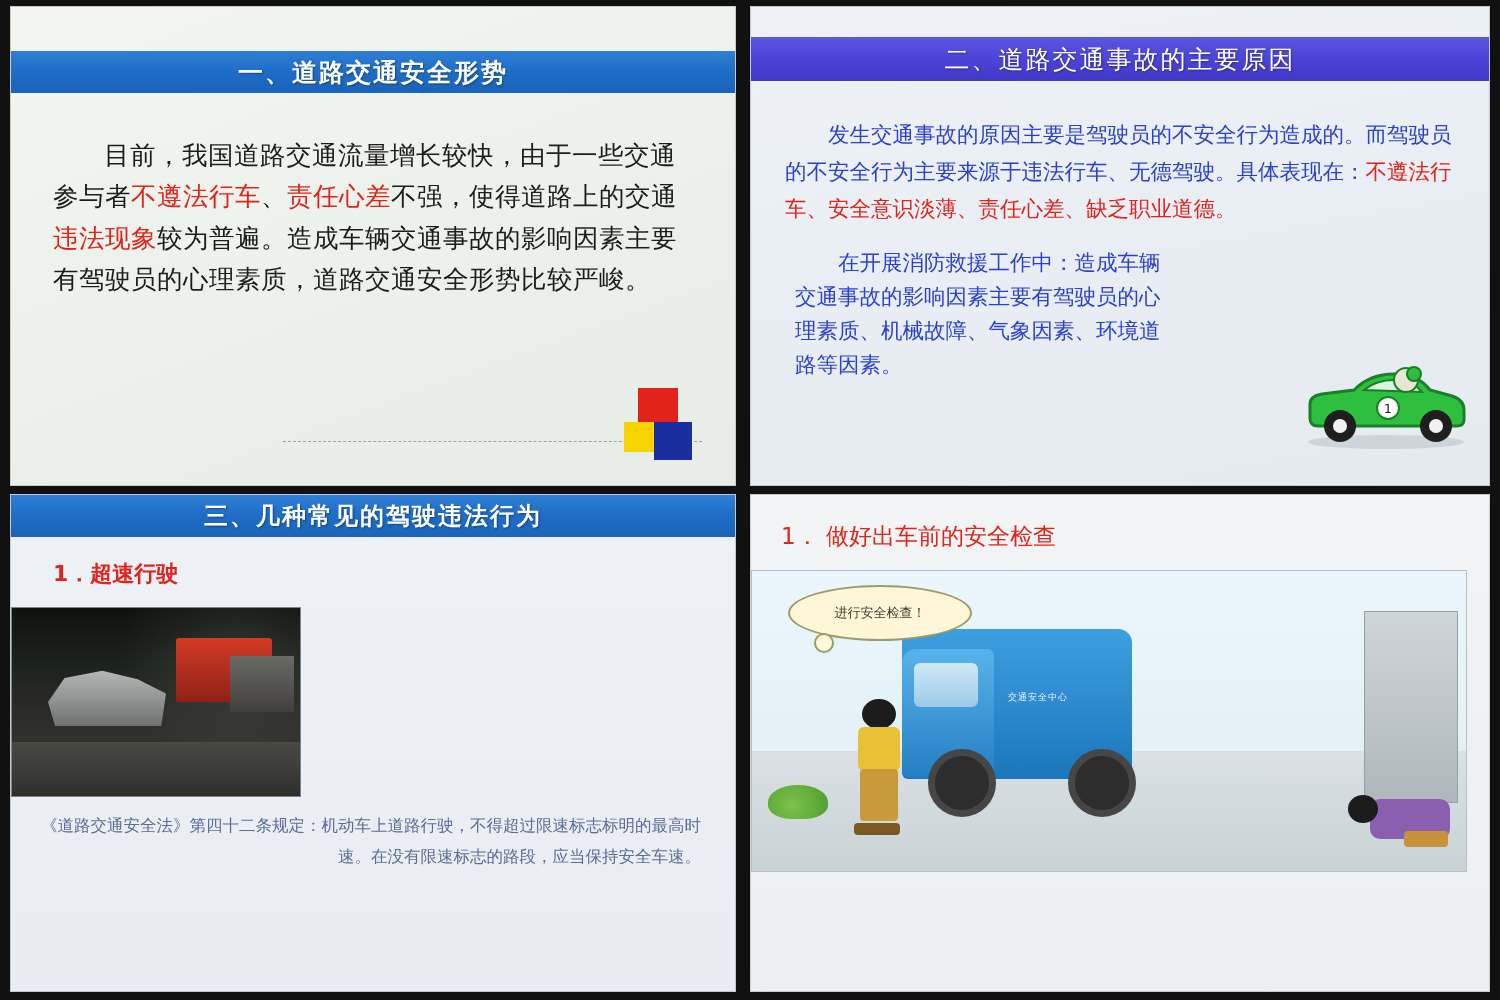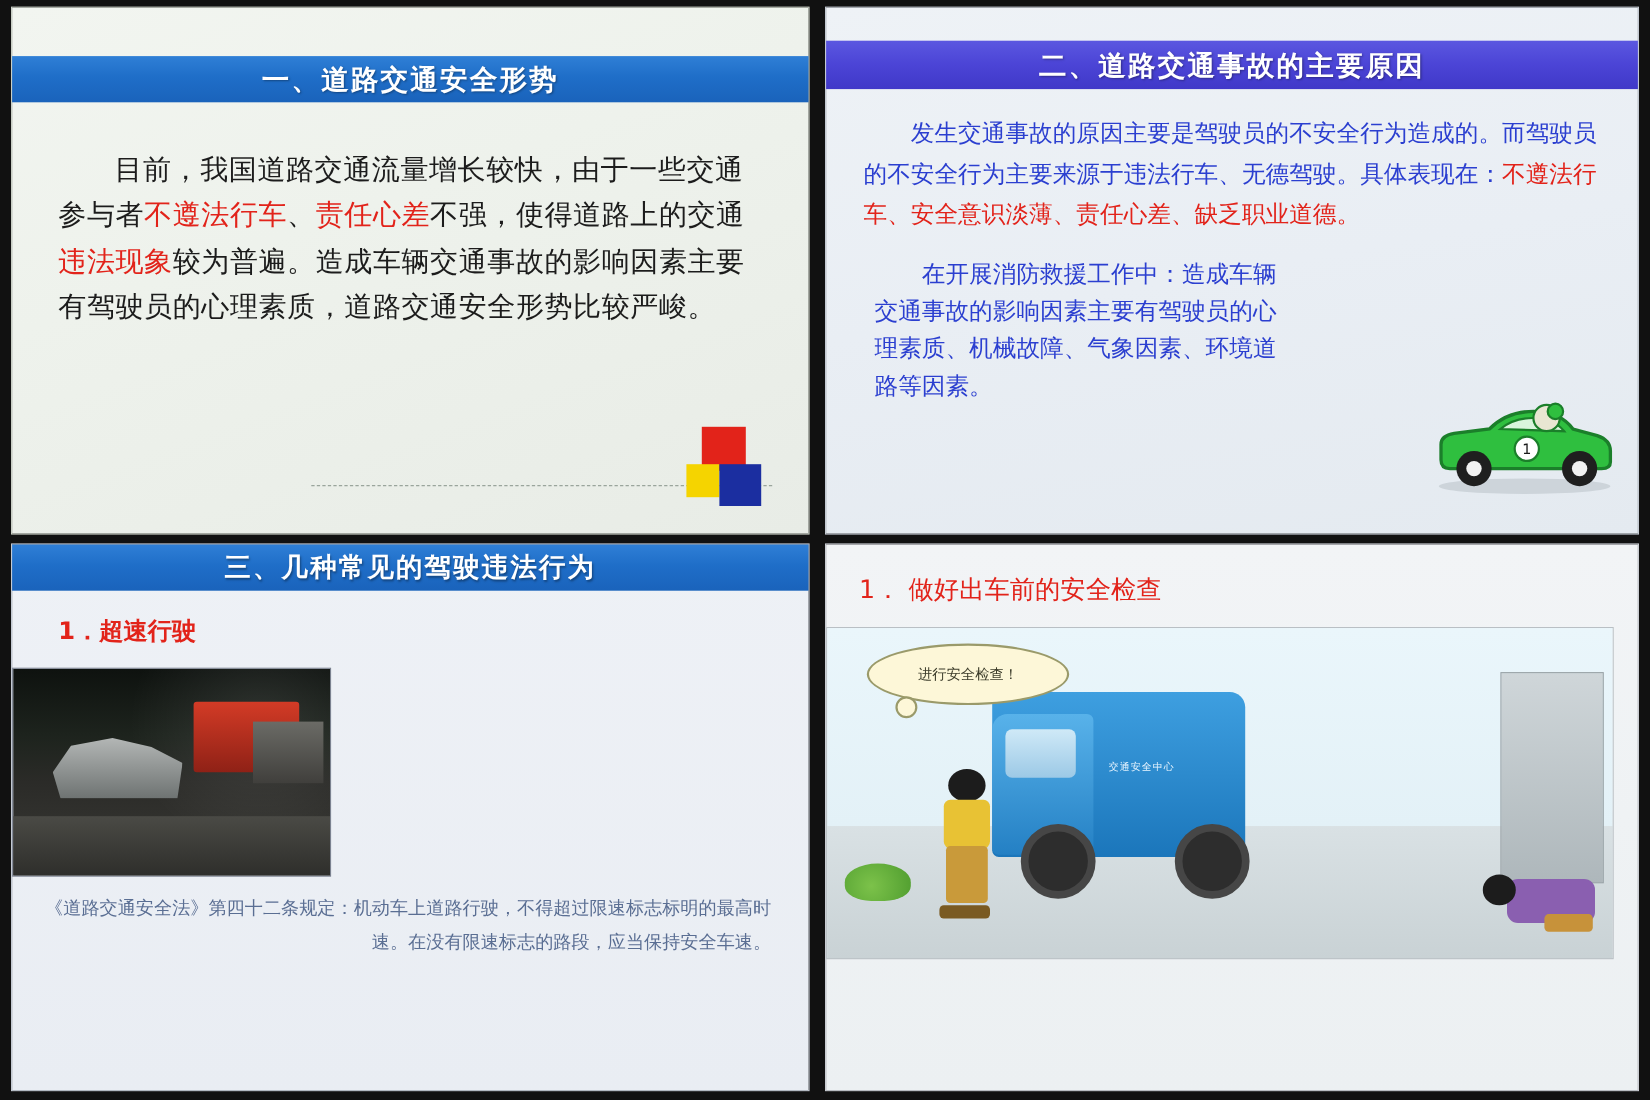--- a/index.html
+++ b/index.html
@@ -92,27 +92,27 @@
     margin-top: 30px;
     height: 44px;
     background: linear-gradient(180deg, #5b57e0 0%, #4b44d6 50%, #4038c8 100%);
     display: flex;
     align-items: center;
     justify-content: center;
   }
   .s2 .banner .title {
     color: #ffffff;
     font-size: 25px;
-    font-weight: bold;
+    font-weight: normal;
     letter-spacing: 2px;
     text-shadow: 1px 1px 2px rgba(0,0,0,.35);
     font-family: "DejaVu Sans", sans-serif;
   }
   .s2 .p1 {
-    margin: 23px 34px 0 34px;
+    margin: 36px 34px 0 34px;
     font-size: 21.5px;
     line-height: 1.72;
     color: #2b3fd0;
     text-indent: 2em;
     font-family: "DejaVu Serif", serif;
   }
   .s2 .p2 {
     margin: 18px 34px 0 44px;
     font-size: 21.5px;
     line-height: 1.58;

